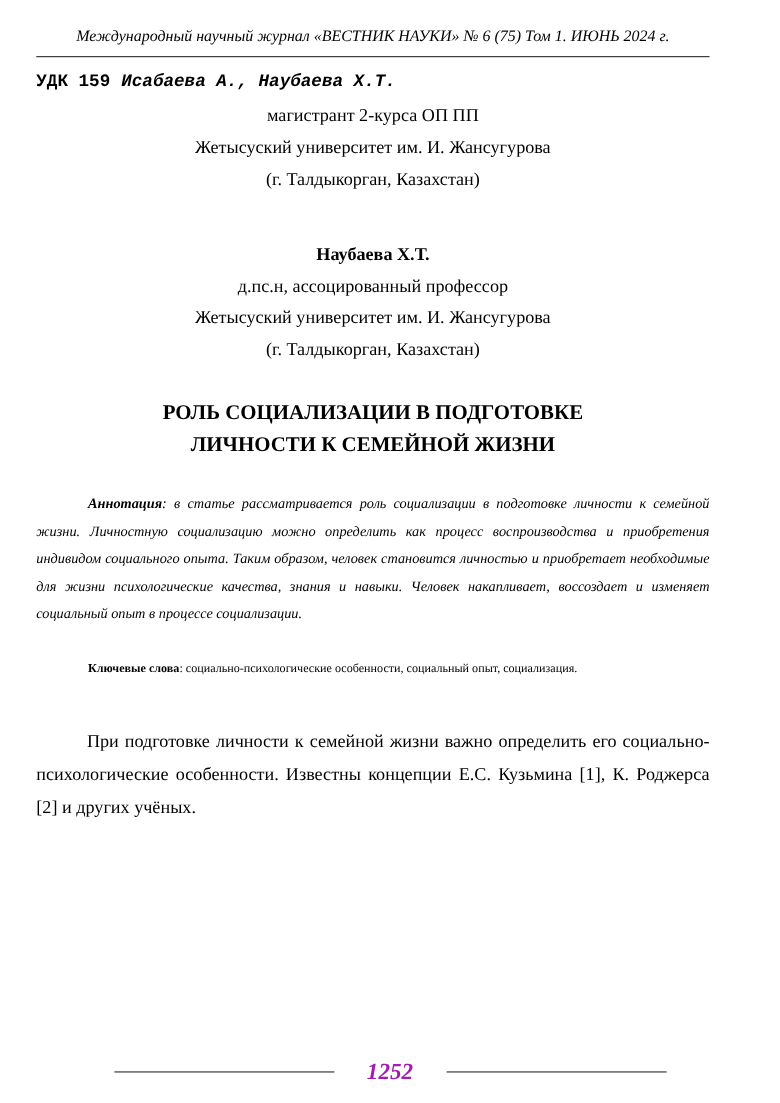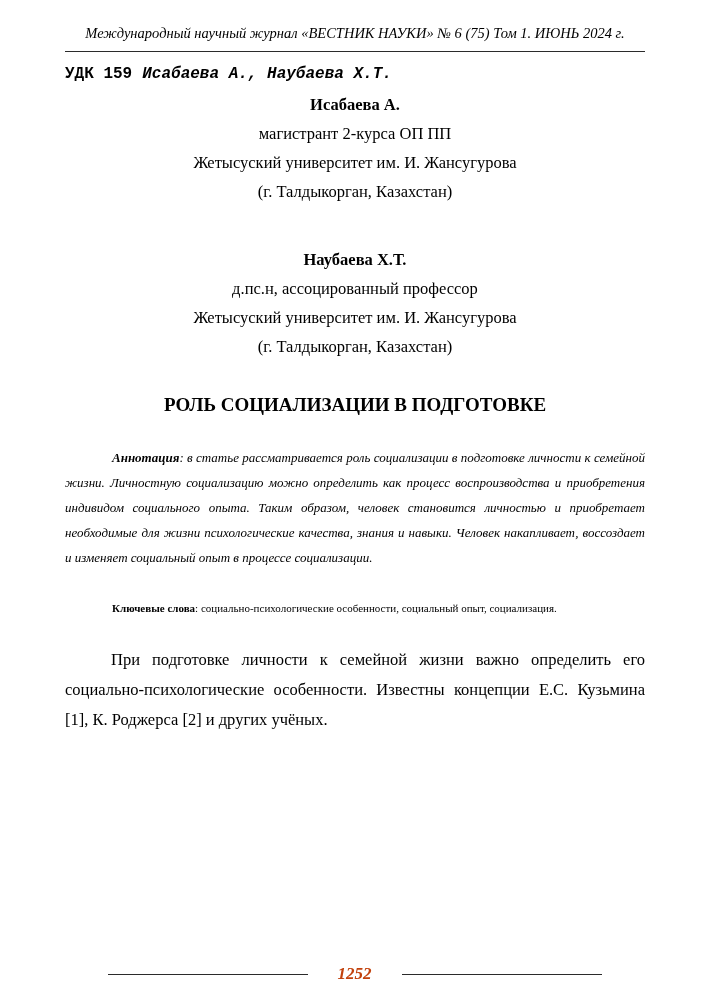--- a/index.html
+++ b/index.html
@@ -8,21 +8,21 @@
     font-family: "Liberation Serif", "DejaVu Serif", serif;
     color: #000000;
     -webkit-font-smoothing: antialiased;
   }
   .page {
     position: relative;
     width: 709px;
     height: 1003px;
     margin: 0 auto;
     background: #ffffff;
-    padding: 24px 64px 0 65px;
+    padding: 24px 64px 0 33px;
     overflow: hidden;
   }
   .journal-header {
     font-size: 14.5px;
     font-style: italic;
     text-align: center;
     line-height: 18px;
     white-space: nowrap;
   }
   .header-rule {
@@ -66,21 +66,21 @@
   }
   .abstract-label { font-weight: bold; }
   .keywords-para {
     margin-top: 26px;
     font-size: 11px;
     line-height: 25px;
     text-align: justify;
     text-indent: 47px;
   }
   .keywords-label { font-weight: bold; }
-  .body-section { margin-top: 24px; }
+  .body-section { margin-top: 38px; }
   .body-para {
     font-size: 16.5px;
     line-height: 30px;
     text-align: justify;
     text-indent: 46px;
   }
   .body-para.continued { text-align-last: justify; }
   .page-footer {
     position: absolute;
     left: 0; right: 0;
@@ -88,61 +88,61 @@
     display: flex;
     align-items: center;
     justify-content: center;
   }
   .footer-rule {
     width: 200px;
     border: none;
     border-top: 1.2px solid #2b2b2b;
   }
   .page-number {
-    font-size: 17px;
+    font-size: 21px;
     font-weight: bold;
     font-style: italic;
-    color: #c2410c;
+    color: #a21caf;
     margin: 0 30px;
     line-height: 22px;
   }
 </style>
 </head>
 <body>
 
 <div class="page">
 
   <div class="journal-header">Международный научный журнал «ВЕСТНИК НАУКИ» № 6 (75) Том 1. ИЮНЬ 2024 г.</div>
 
   <hr class="header-rule">
 
   <div class="udc-line">
     <span>УДК 159</span><span class="udc-authors">Исабаева А., Наубаева Х.Т.</span>
   </div>
 
   <div class="centered-block author-block first">
-    <div class="author-name">Исабаева А.</div>
     <div>магистрант 2-курса ОП ПП</div>
     <div>Жетысуский университет им. И. Жансугурова</div>
     <div>(г. Талдыкорган, Казахстан)</div>
   </div>
 
   <div class="block-spacer"></div>
 
   <div class="centered-block author-block">
     <div class="author-name">Наубаева Х.Т.</div>
     <div>д.пс.н, ассоцированный профессор</div>
     <div>Жетысуский университет им. И. Жансугурова</div>
     <div>(г. Талдыкорган, Казахстан)</div>
   </div>
 
   <div class="block-spacer"></div>
 
   <div class="article-title">
     <div>РОЛЬ СОЦИАЛИЗАЦИИ В ПОДГОТОВКЕ</div>
+    <div>ЛИЧНОСТИ К СЕМЕЙНОЙ ЖИЗНИ</div>
   </div>
 
   <p class="abstract-para">
     <span class="abstract-label">Аннотация</span><span>: в статье рассматривается роль социализации в подготовке личности к семейной жизни. Личностную социализацию можно определить как процесс воспроизводства и приобретения индивидом социального опыта. Таким образом, человек становится личностью и приобретает необходимые для жизни психологические качества, знания и навыки. Человек накапливает, воссоздает и изменяет социальный опыт в процессе социализации.</span>
   </p>
 
   <p class="keywords-para">
     <span class="keywords-label">Ключевые слова</span><span>: социально-психологические особенности, социальный опыт, социализация.</span>
   </p>
 

